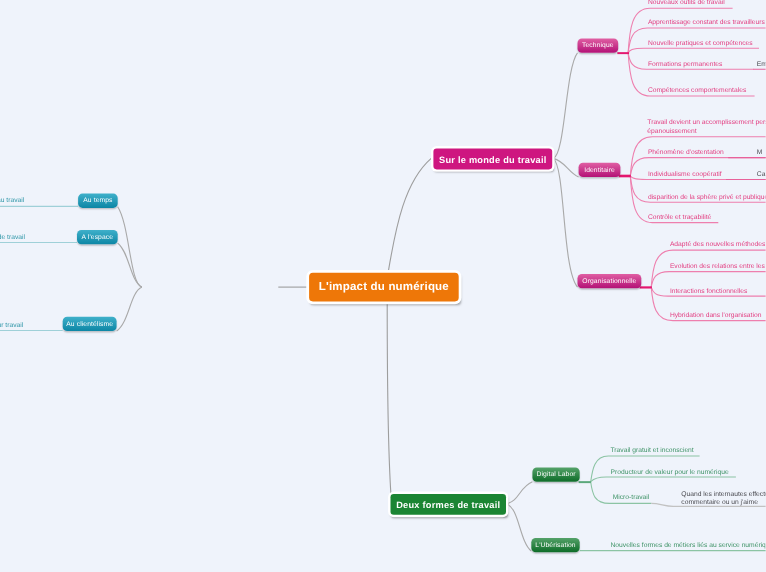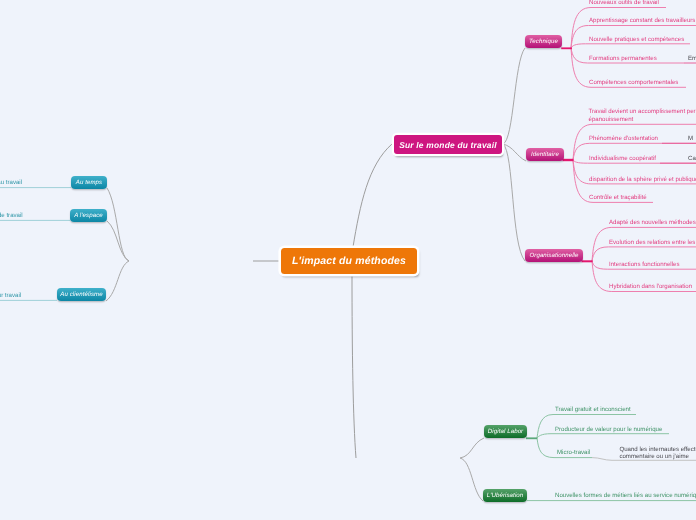--- a/index.html
+++ b/index.html
@@ -1,21 +1,21 @@
 <!DOCTYPE html>
 <html><head>
 <meta charset="utf-8">
 <style>
   html,body{margin:0;padding:0;}
   body{width:696px;height:520px;background:#eff3fb;overflow:hidden;position:relative;
        font-family:"Liberation Sans",sans-serif;-webkit-font-smoothing:antialiased;text-rendering:geometricPrecision;}
   #stage{position:absolute;left:0;top:0;width:696px;height:520px;}
   svg#links{position:absolute;left:0;top:0;width:696px;height:520px;}
   .node{position:absolute;white-space:nowrap;box-sizing:border-box;
-        display:flex;align-items:center;justify-content:center;text-align:center;font-style:italic;}
+        display:flex;align-items:center;justify-content:center;text-align:center;}
 
   #root{left:281px;top:248px;width:136px;height:26px;border-radius:3.5px;
         background:#ee7708;color:#fff;font-weight:bold;font-size:10.5px;letter-spacing:.15px;
         box-shadow:0 0 0 2.6px #fff, 1.2px 2.4px 2.2px rgba(0,0,0,.36);}
 
   .lvl1{border-radius:3px;color:#fff;font-weight:bold;font-size:8.4px;letter-spacing:.22px;
         box-shadow:0 0 0 2.2px #fff, 1px 2.2px 2px rgba(0,0,0,.42);}
   #n-rapport{left:130px;top:251px;width:122px;height:19px;background:#129dc2;}
   #n-monde  {left:394px;top:135px;width:108px;height:19px;background:#ce1680;}
   #n-formes {left:355px;top:449px;width:105px;height:19px;background:#1b8533;}
@@ -105,25 +105,28 @@
     <path d="M526 438.3 L537.2 438.3" stroke="#5ba87b" stroke-width="1.8"></path>
   </g>
   <g stroke="#e8619a" stroke-width="1" fill="none">
     <path d="M684.6 63 L760 63"></path>
     <path d="M662 143.3 L760 143.3"></path>
     <path d="M660 163.2 L760 163.2"></path>
   </g>
 </svg>
 
 <div id="root" class="node">
-  <span>L'impact du méthodes</span>
+  <span>L'impact du numérique</span>
 </div>
 
 <div id="n-monde" class="node lvl1">
   <span>Sur le monde du travail</span>
+</div>
+<div id="n-formes" class="node lvl1">
+  <span>Deux formes de travail</span>
 </div>
 
 <div id="c-temps" class="node lvl2 teal">
   <span>Au temps</span>
     </div>
 <div id="c-espace" class="node lvl2 teal">
   <span>A l'espace</span>
     </div>
 <div id="c-client" class="node lvl2 teal">
   <span>Au clientélisme</span>

